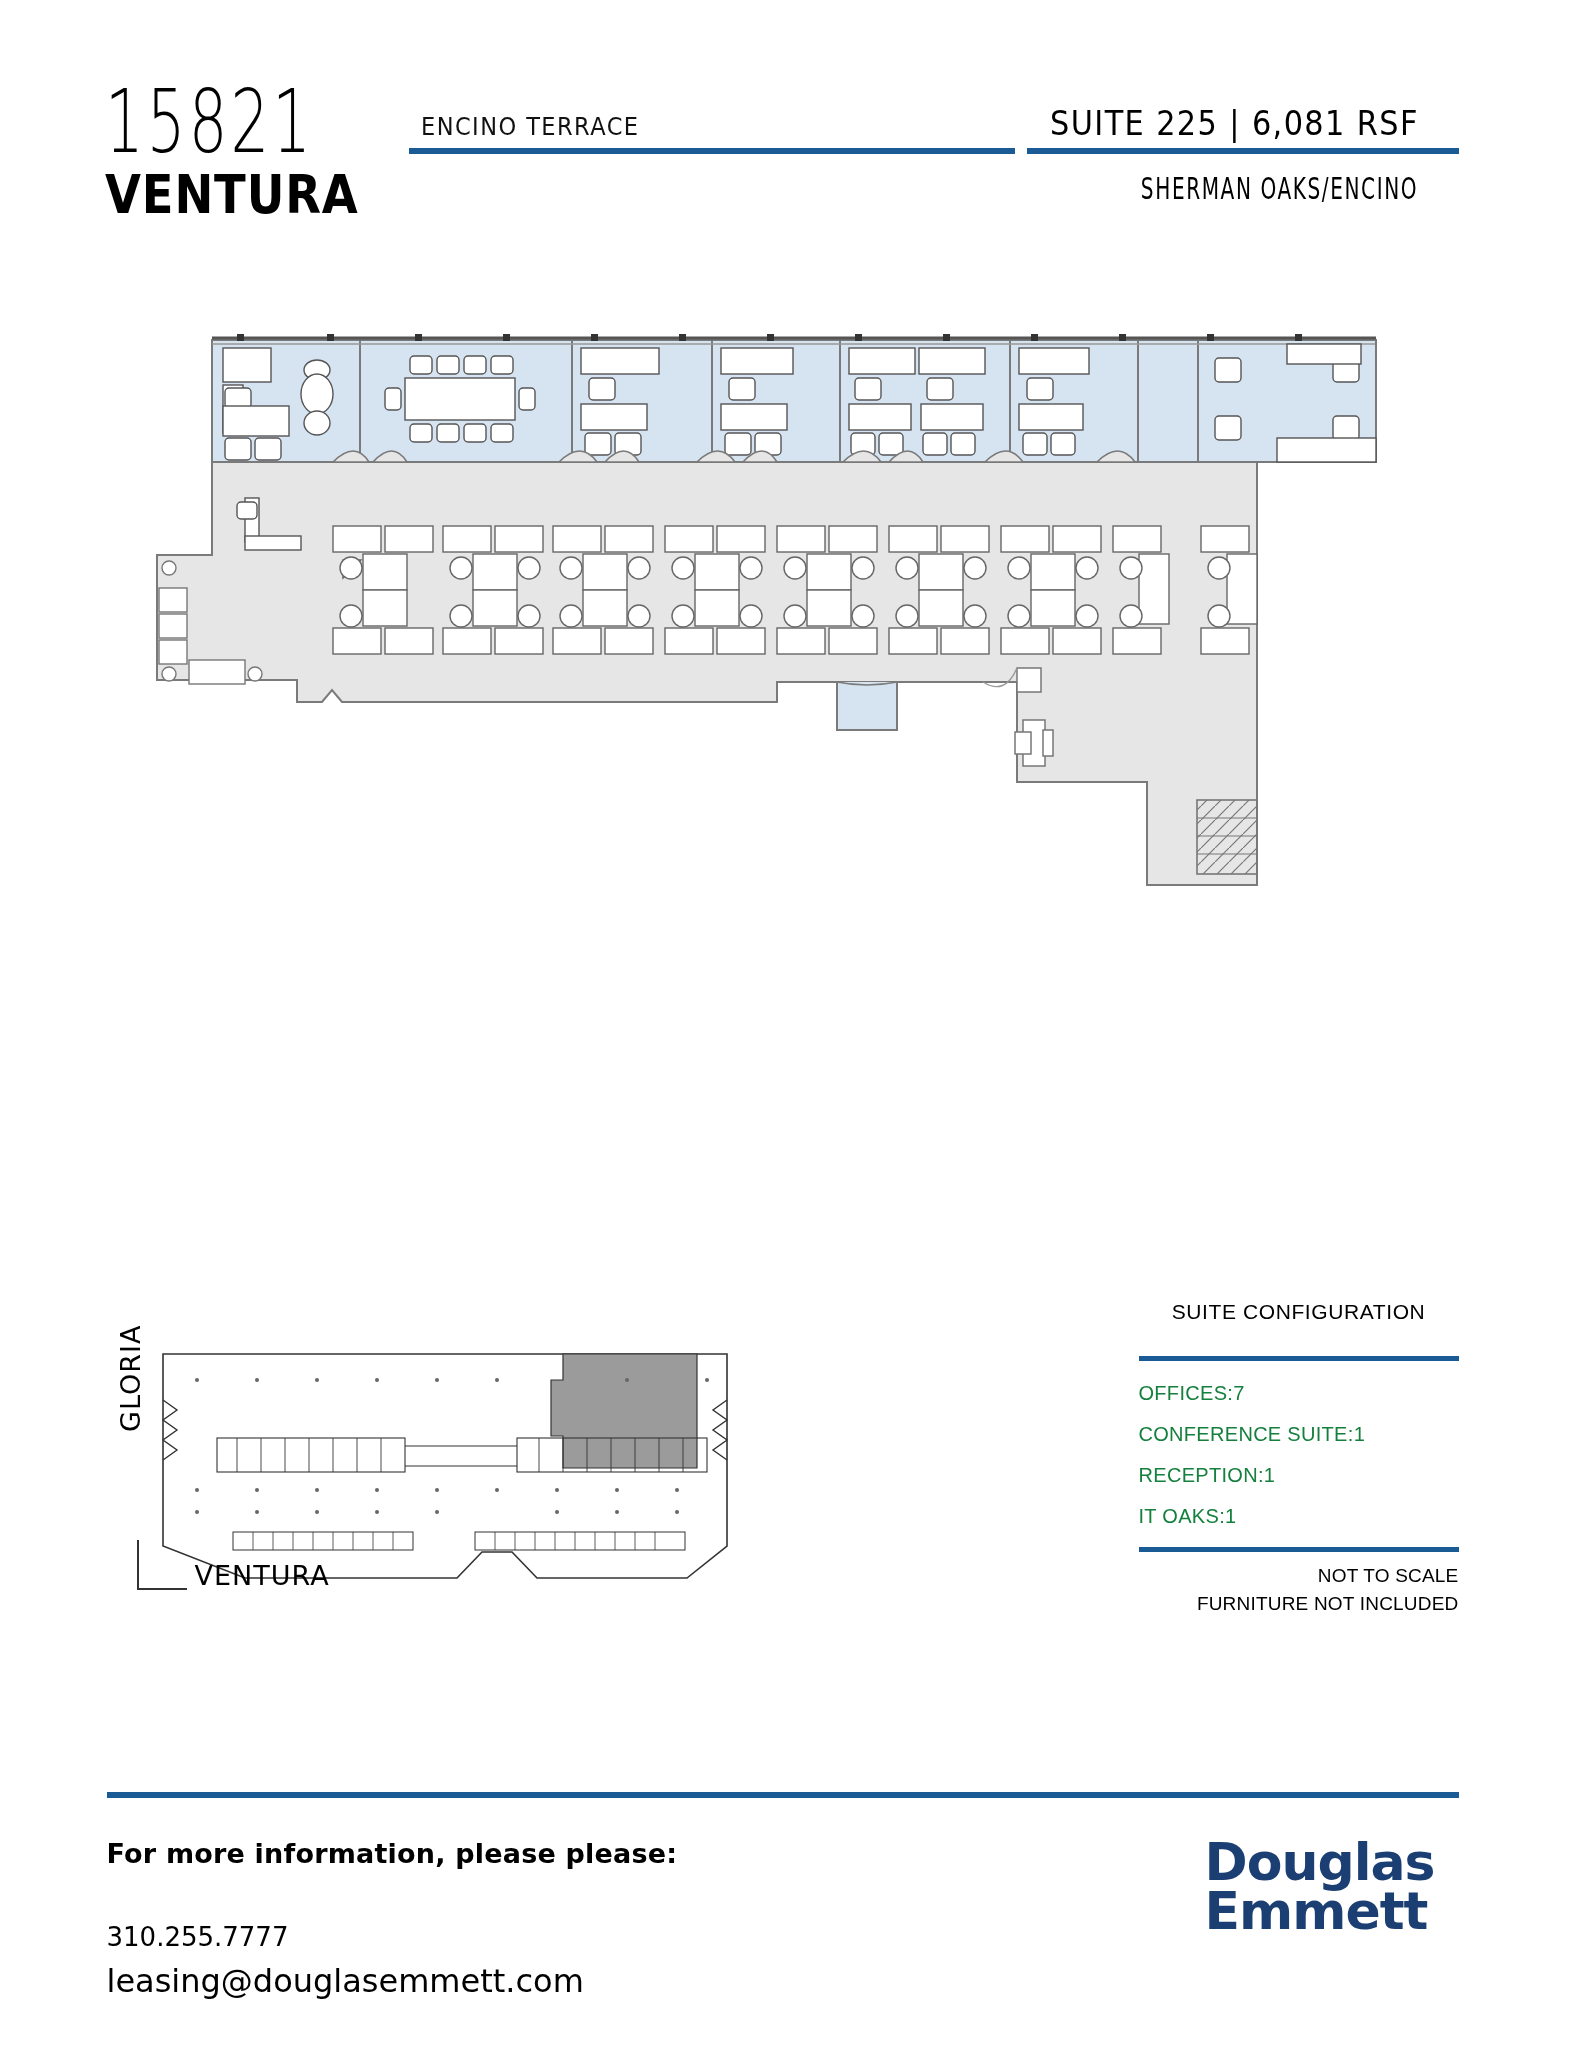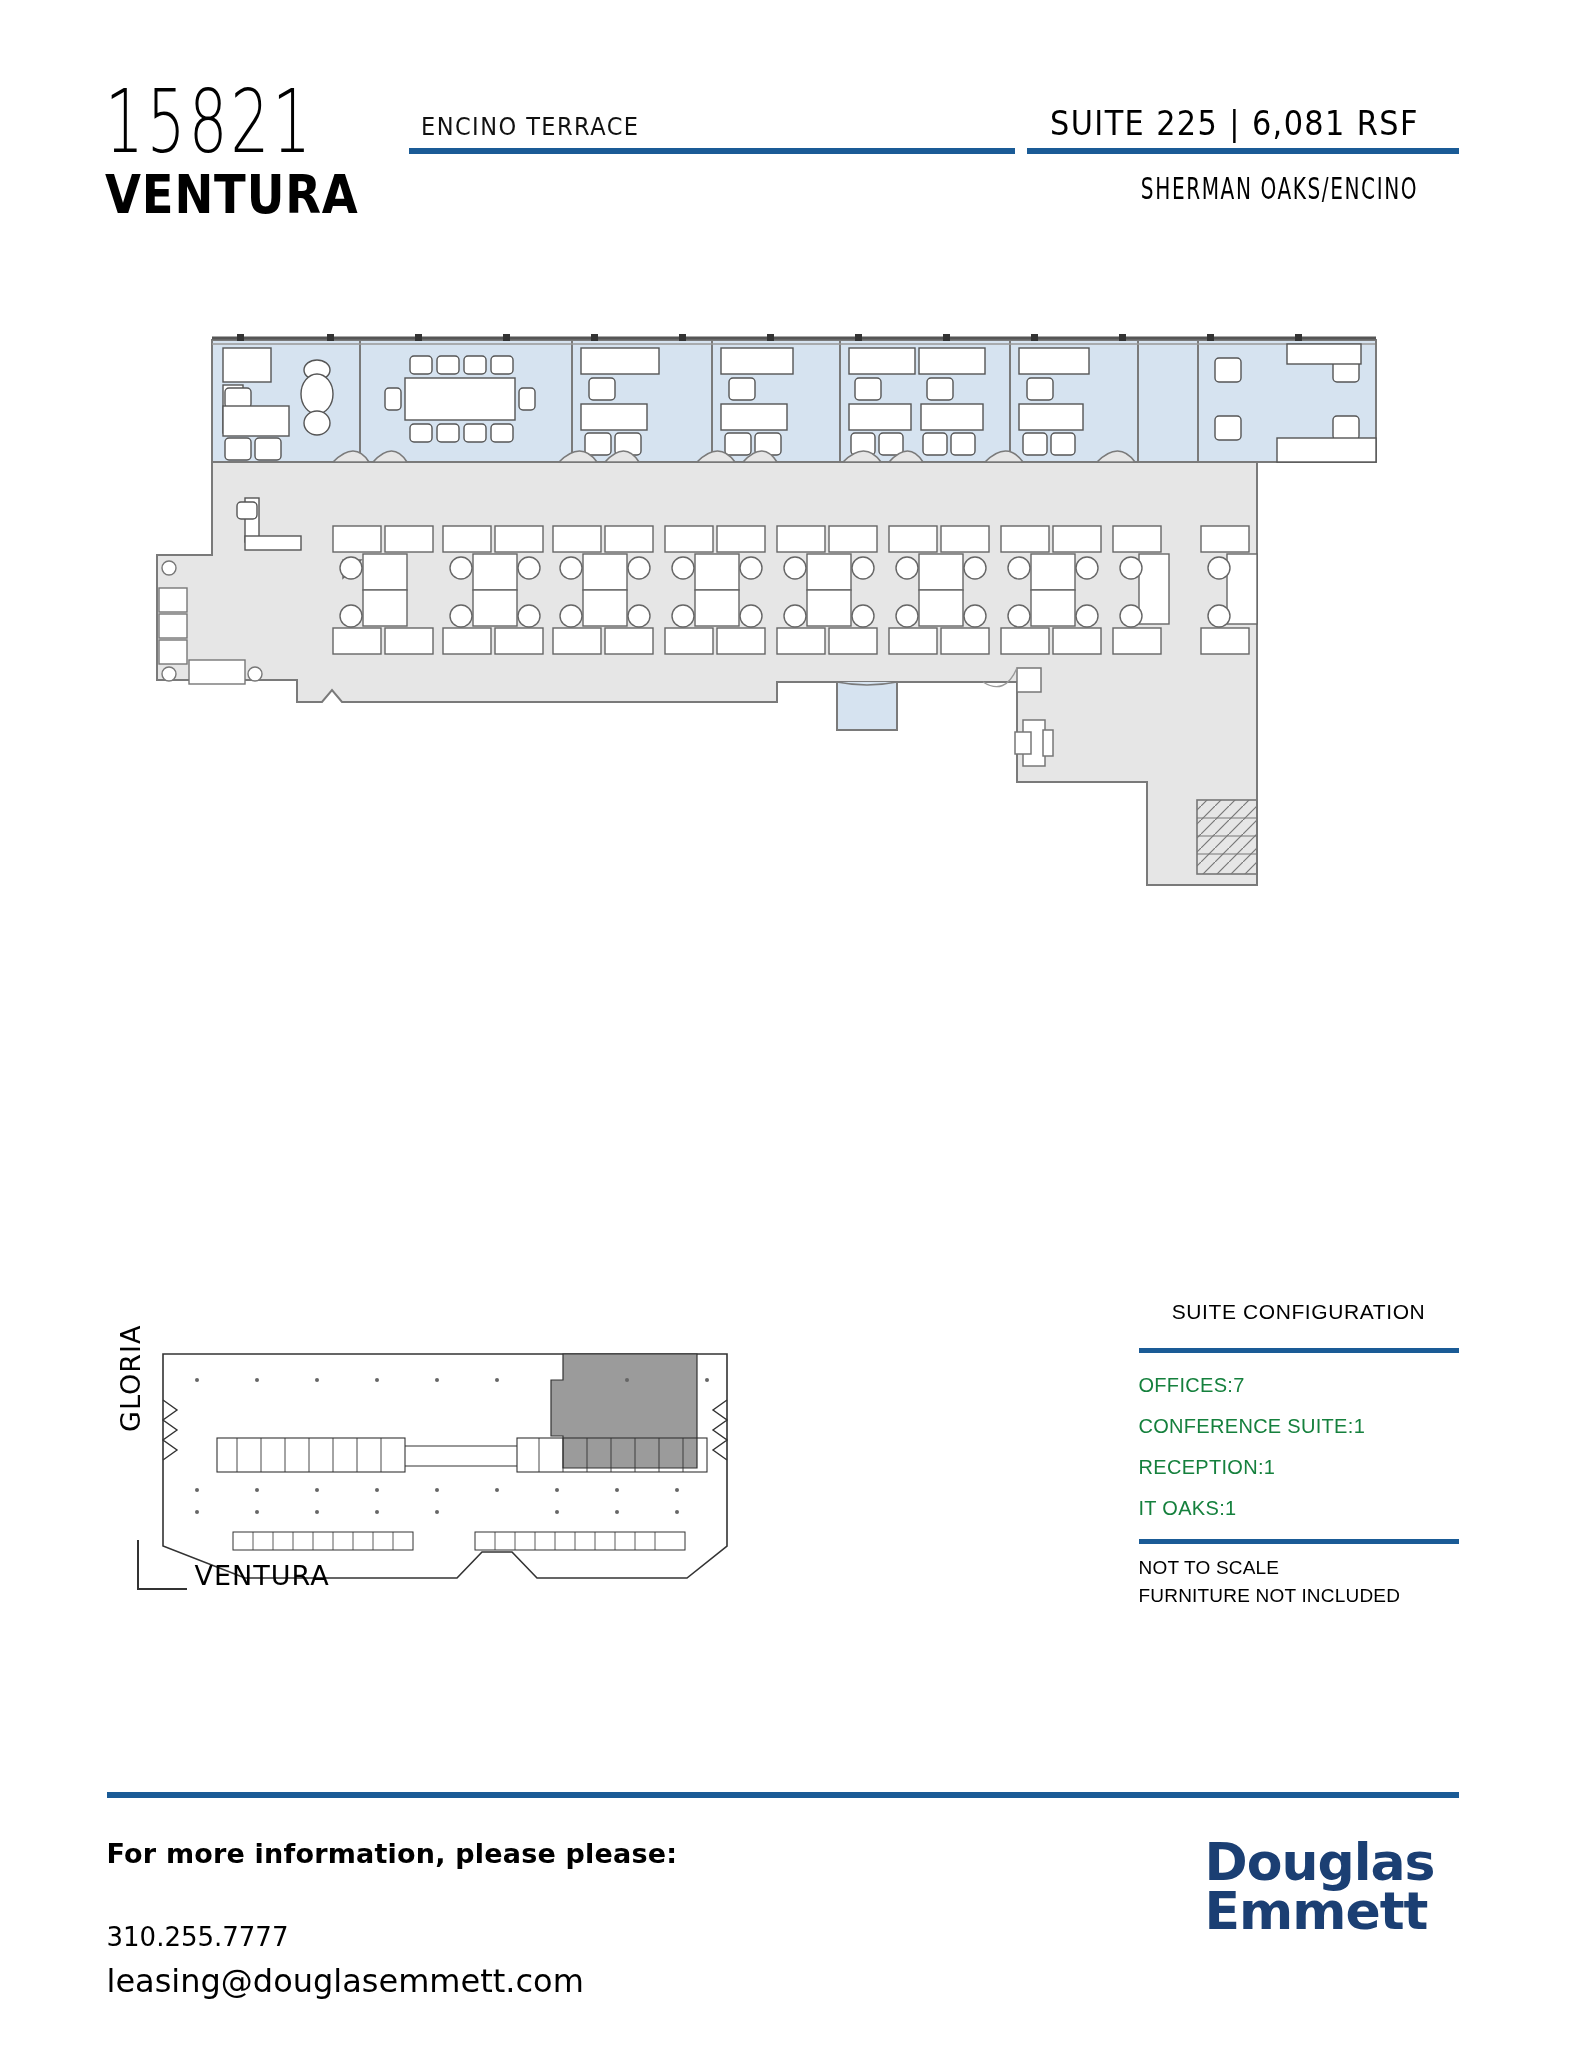--- a/index.html
+++ b/index.html
@@ -166,21 +166,21 @@
     left: 1122px;
     top: 1300px;
     width: 320px;
   }
   .cfg-title {
     text-align: center;
     font-size: 21px;
     letter-spacing: 0.6px;
     font-family: "Liberation Sans", sans-serif;
     color: #000;
-    margin-bottom: 24px;
+    margin-bottom: 32px;
   }
   .cfg-rule {
     height: 5px;
     background: #1a5b96;
     margin: 0 0 12px 0;
   }
   .cfg-rule-bottom {
     height: 5px;
     background: #1a5b96;
     margin: 10px 0 10px 0;
@@ -190,21 +190,21 @@
     justify-content: flex-start;
     align-items: baseline;
     font-size: 20px;
     letter-spacing: 0.3px;
     padding: 9px 2px 9px 0;
     color: #15803d;
   }
   .cfg-label { white-space: nowrap; }
   .cfg-value { white-space: nowrap; }
   .cfg-note {
-    text-align: left;
+    text-align: right;
     font-size: 19px;
     letter-spacing: 0.2px;
     color: #000;
     padding: 3px 0;
   }
 
   
   .rule-footer {
     position: absolute;
     left: 90px;

